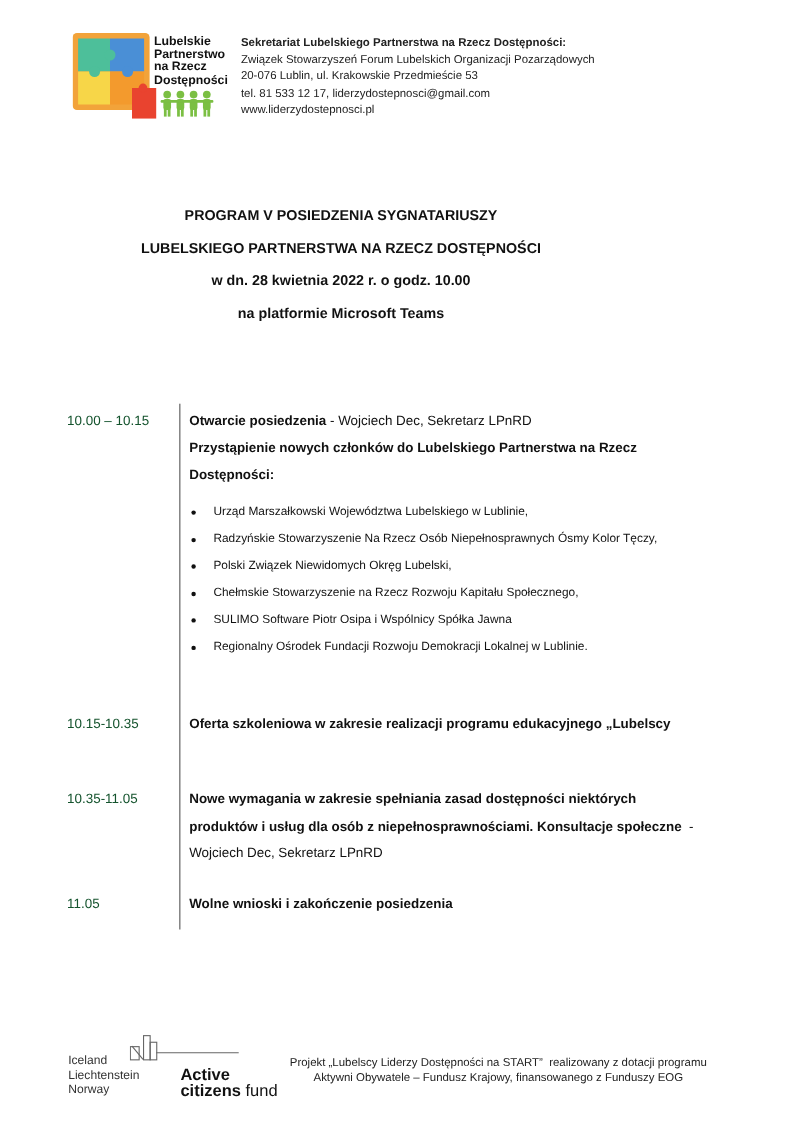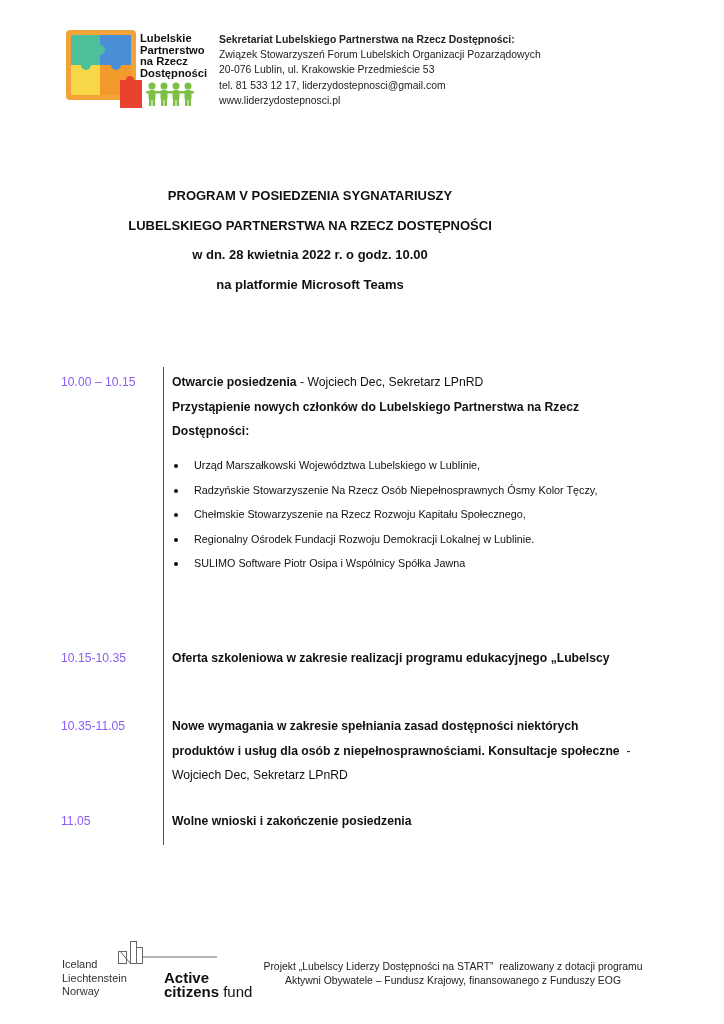--- a/index.html
+++ b/index.html
@@ -12,21 +12,21 @@
   .logo-text { left: 140px; top: 33px; font-weight: bold; font-size: 11.2px; line-height: 11.5px; color: #111; }
   .header-info { left: 219px; top: 32px; font-size: 10.4px; line-height: 15.2px; color: #222; }
   .header-info .title { font-weight: bold; }
 
   
   .doc-title { left: 0; width: 620px; top: 181px; text-align: center; font-weight: bold;
                font-size: 13px; line-height: 29.5px; color: #111; }
 
   
   .vline { left: 163px; top: 367px; width: 1px; height: 478px; background: #555; }
-  .time { left: 61px; font-size: 12.2px; color: #8b5cf6; }
+  .time { left: 61px; font-size: 12.2px; color: #14532d; }
   .item { left: 172px; font-size: 12.2px; line-height: 24.6px; color: #111; width: 520px; }
   .item b { font-weight: bold; }
   .bullets { left: 172px; top: 453px; font-size: 10.8px; line-height: 24.6px; color: #111; margin: 0; padding: 0; list-style: none; }
   .bullets li { position: relative; padding-left: 22px; white-space: nowrap; }
   .bullets li .dot { position: absolute; left: 2px; top: 11px; width: 4px; height: 4px; border-radius: 50%; background: #111; }
   .fl-countries { left: 62px; top: 958px; font-size: 11px; line-height: 13.5px; color: #333; }
   .fl-brand { left: 164px; top: 971px; font-size: 15px; line-height: 13.5px; color: #111; }
   .fl-brand b { font-weight: bold; }
   .footer-text { left: 246px; width: 414px; top: 960px; text-align: center; font-size: 10.4px; line-height: 14px; color: #222; }
 </style>
@@ -92,23 +92,24 @@
 
 <div class="abs time" style="top:375px;">10.00 – 10.15</div>
 <div class="abs item" style="top:370px;">
   <div><b>Otwarcie posiedzenia</b><span> - Wojciech Dec, Sekretarz LPnRD</span></div>
   <div><b>Przystąpienie nowych członków do Lubelskiego Partnerstwa na Rzecz</b></div>
   <div><b>Dostępności:</b></div>
 </div>
 <ul class="abs bullets">
   <li><span class="dot"></span><span>Urząd Marszałkowski Województwa Lubelskiego w Lublinie,</span></li>
   <li><span class="dot"></span><span>Radzyńskie Stowarzyszenie Na Rzecz Osób Niepełnosprawnych Ósmy Kolor Tęczy,</span></li>
+  <li><span class="dot"></span><span>Polski Związek Niewidomych Okręg Lubelski,</span></li>
   <li><span class="dot"></span><span>Chełmskie Stowarzyszenie na Rzecz Rozwoju Kapitału Społecznego,</span></li>
+  <li><span class="dot"></span><span>SULIMO Software Piotr Osipa i Wspólnicy Spółka Jawna</span></li>
   <li><span class="dot"></span><span>Regionalny Ośrodek Fundacji Rozwoju Demokracji Lokalnej w Lublinie.</span></li>
-  <li><span class="dot"></span><span>SULIMO Software Piotr Osipa i Wspólnicy Spółka Jawna</span></li>
 </ul>
 
 <div class="abs time" style="top:651px;">10.15-10.35</div>
 <div class="abs item" style="top:646px;">
   <div><b>Oferta szkoleniowa w zakresie realizacji programu edukacyjnego „Lubelscy</b></div>
 </div>
 
 <div class="abs time" style="top:719px;">10.35-11.05</div>
 <div class="abs item" style="top:714px;">
   <div><b>Nowe wymagania w zakresie spełniania zasad dostępności niektórych</b></div>

